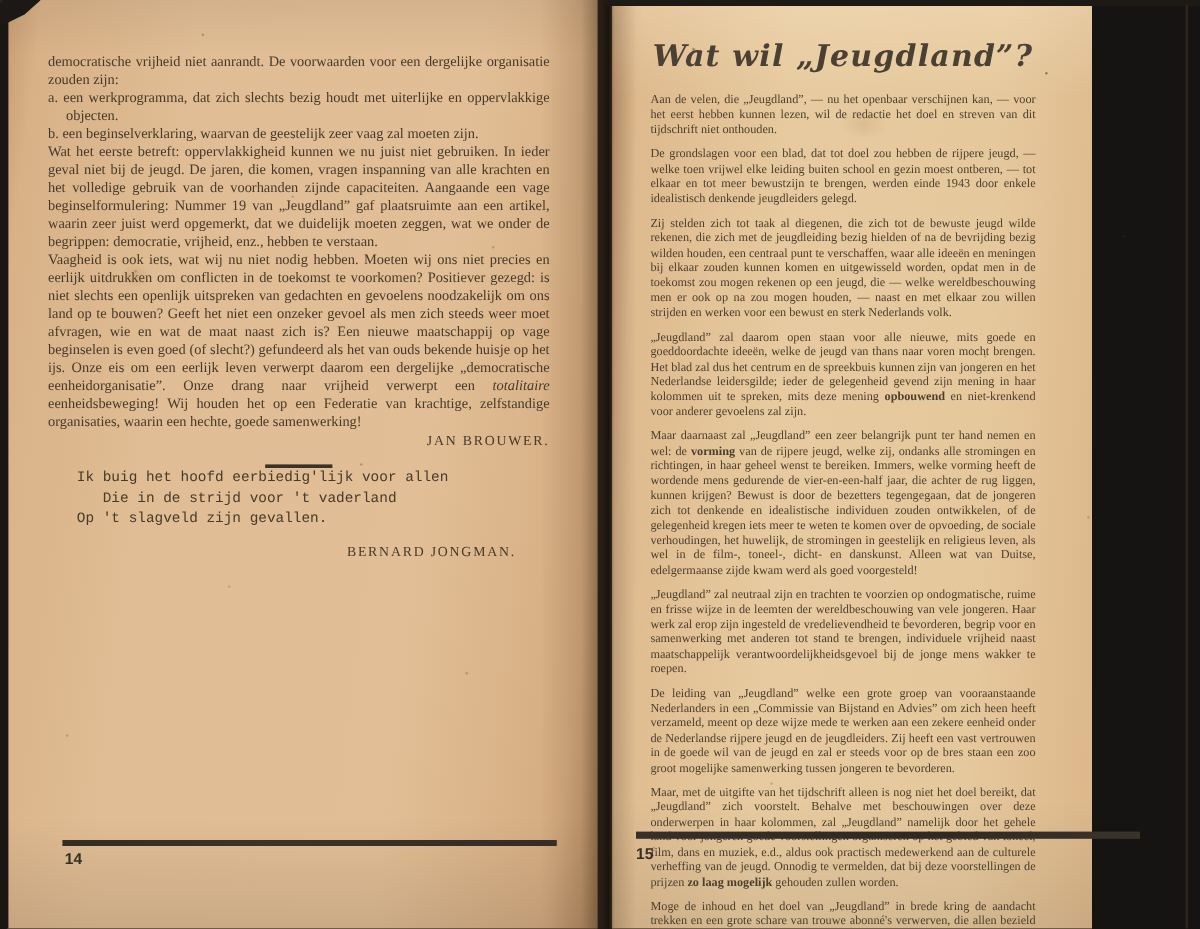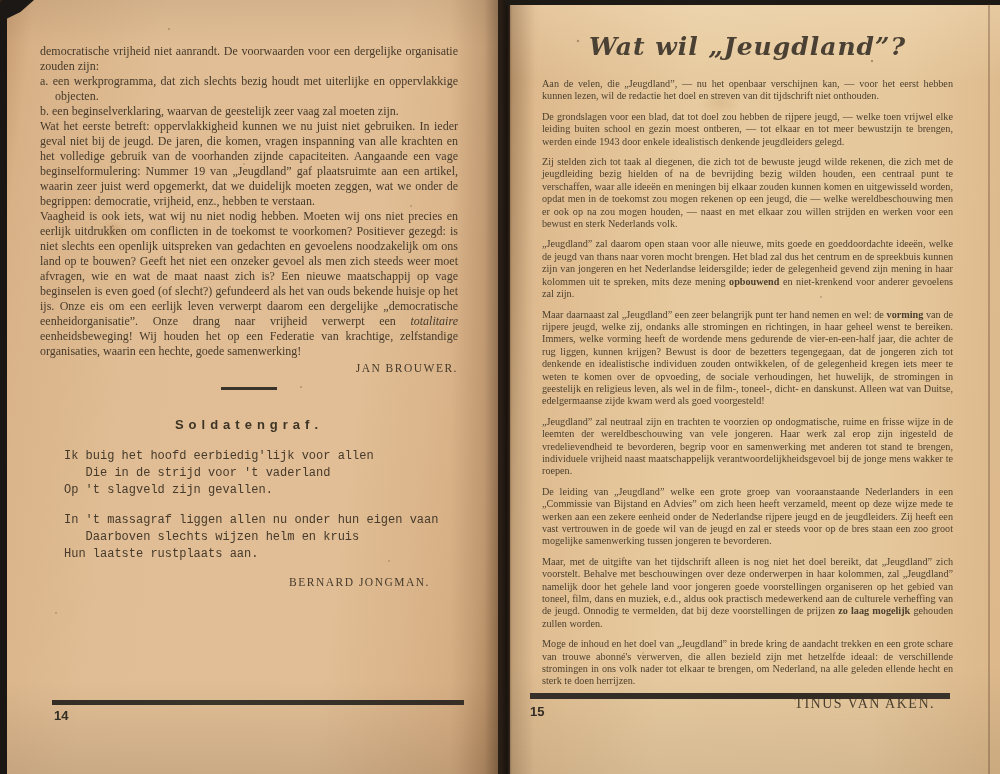--- a/index.html
+++ b/index.html
@@ -5,21 +5,21 @@
   html,body{margin:0;padding:0;background:#161412;}
   .spread{position:relative;width:1000px;height:774px;background:#161412;overflow:hidden;
           font-family:"Liberation Serif",serif;}
   
   .page{position:absolute;box-sizing:border-box;}
   .page-left{left:6px;top:0;width:492px;height:774px;
     background:
       linear-gradient(to bottom, rgba(0,0,0,.06), rgba(0,0,0,0) 6%, rgba(0,0,0,0) 88%, rgba(0,0,0,.10)),
       linear-gradient(97deg,#c69c72 0%, #d8b187 5%, #e0bd94 28%, #e1be95 68%, #d5ac81 93%, #c2986c 100%);
     padding:44px 40px 0 34px;color:#453a2b;}
-  .page-right{left:510px;top:4px;width:490px;height:770px;
+  .page-right{left:510px;top:4px;width:400px;height:770px;
     background:
       linear-gradient(to right, rgba(60,40,22,.22), rgba(0,0,0,0) 5%),
       linear-gradient(to bottom, rgba(255,240,210,.25), rgba(0,0,0,0) 10%, rgba(0,0,0,0) 86%, rgba(0,0,0,.08)),
       linear-gradient(93deg,#caa176 0%, #deba8e 6%, #e7ca9f 35%, #e6c89d 75%, #dcb88b 98%);
     padding:24px 47px 0 32px;color:#4b3f2e;}
   .edge-left{position:absolute;left:0;top:0;width:7px;height:774px;background:#191614;}
   .corner-tl{position:absolute;left:0;top:0;width:34px;height:22px;background:#1b1815;
     clip-path:polygon(0 0,100% 0,60% 55%,0 100%);}
   .edge-top-right{position:absolute;left:505px;top:0;width:495px;height:5px;background:#1d1a16;}
   .crease-right{position:absolute;left:988px;top:4px;width:2px;height:770px;background:rgba(95,70,45,.35);}
@@ -77,28 +77,24 @@
     <div class="body-copy">
         <p><span>democratische vrijheid niet aanrandt. De voorwaarden voor een dergelijke organisatie zouden zijn:</span></p>
         <p class="hang"><span>a. een werkprogramma, dat zich slechts bezig houdt met uiterlijke en oppervlakkige objecten.</span></p>
         <p class="hang"><span>b. een beginselverklaring, waarvan de geestelijk zeer vaag zal moeten zijn.</span></p>
         <p><span>Wat het eerste betreft: oppervlakkigheid kunnen we nu juist niet gebruiken. In ieder geval niet bij de jeugd. De jaren, die komen, vragen inspanning van alle krachten en het volledige gebruik van de voorhanden zijnde capaciteiten. Aangaande een vage beginselformulering: Nummer 19 van „Jeugdland” gaf plaatsruimte aan een artikel, waarin zeer juist werd opgemerkt, dat we duidelijk moeten zeggen, wat we onder de begrippen: democratie, vrijheid, enz., hebben te verstaan.</span></p>
         <p><span>Vaagheid is ook iets, wat wij nu niet nodig hebben. Moeten wij ons niet precies en eerlijk uitdrukken om conflicten in de toekomst te voorkomen? Positiever gezegd: is niet slechts een openlijk uitspreken van gedachten en gevoelens noodzakelijk om ons land op te bouwen? Geeft het niet een onzeker gevoel als men zich steeds weer moet afvragen, wie en wat de maat naast zich is? Een nieuwe maatschappij op vage beginselen is even goed (of slecht?) gefundeerd als het van ouds bekende huisje op het ijs. Onze eis om een eerlijk leven verwerpt daarom een dergelijke „democratische eenheidorganisatie”. Onze drang naar vrijheid verwerpt een </span><span class="ii">totalitaire</span><span> eenheidsbeweging! Wij houden het op een Federatie van krachtige, zelfstandige organisaties, waarin een hechte, goede samenwerking!</span></p>
       </div>
     <div class="sig">JAN BROUWER.</div>
     <div class="small-rule"></div>
 
-    <div class="poem-title">Soldatengraf.</div>
     <div class="poem">
         <div class="stanza">Ik buig het hoofd eerbiedig'lijk voor allen
    Die in de strijd voor 't vaderland
 Op 't slagveld zijn gevallen.</div>
-        <div class="stanza">In 't massagraf liggen allen nu onder hun eigen vaan
-   Daarboven slechts wijzen helm en kruis
-Hun laatste rustplaats aan.</div>
       </div>
     <div class="poem-sig">BERNARD JONGMAN.</div>
 
     <div class="rule-left"></div>
     <div class="folio-left">14</div>
   </div>
 
   <div class="page page-right">
     <div class="script-title">Wat wil „Jeugdland”?</div>
     <div class="body-copy-r">

